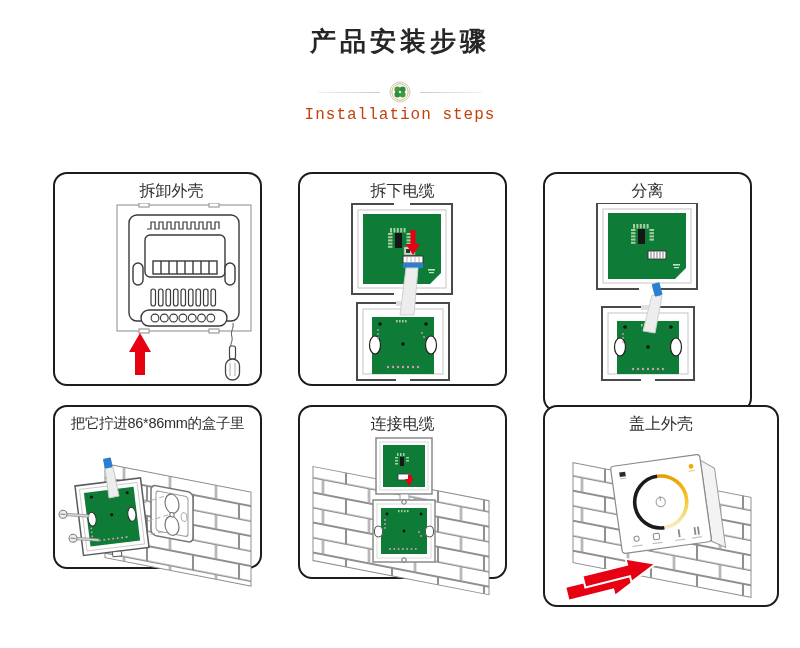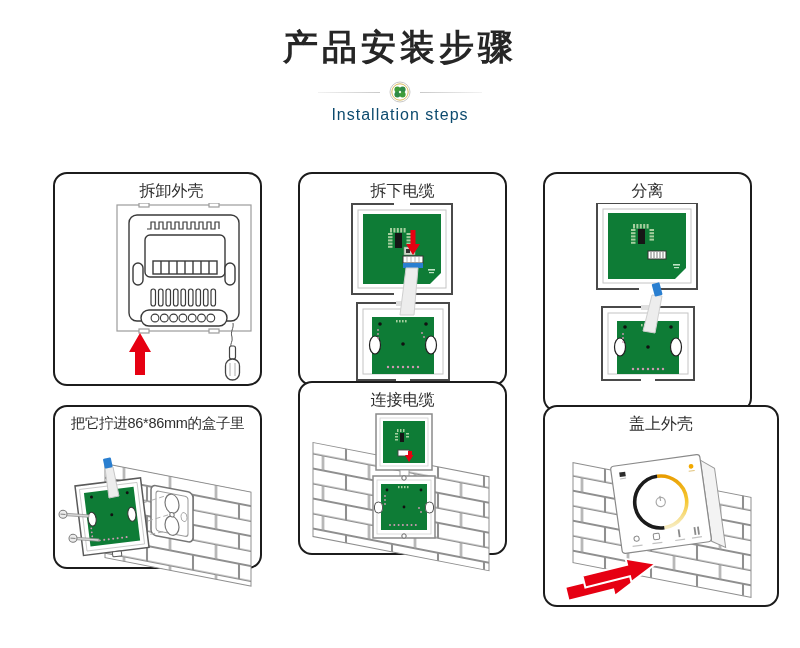--- a/index.html
+++ b/index.html
@@ -1,33 +1,33 @@
 <!DOCTYPE html>
 <html><head>
 <meta charset="utf-8">
 <style>
   html,body{margin:0;padding:0;background:#fff;}
   .canvas{position:relative;width:800px;height:648px;background:#fff;overflow:hidden;
           font-family:"Liberation Sans","DejaVu Sans",sans-serif;}
   .title{position:absolute;top:24px;left:0;width:100%;text-align:center;
-         font-size:35px;font-weight:bold;color:#262626;letter-spacing:4px;}
+         font-size:26px;font-weight:bold;color:#262626;letter-spacing:4px;}
   .divider-row{position:absolute;top:81px;left:0;width:100%;display:flex;
          align-items:center;justify-content:center;gap:9px;}
   .divider{width:62px;height:1px;background:#d6d6d6;}
   .divider.left{background:linear-gradient(to right,#f2f2f2,#c9c9c9);}
   .divider.right{background:linear-gradient(to left,#f2f2f2,#c9c9c9);}
   .subtitle{position:absolute;top:106px;left:0;width:100%;text-align:center;
-         font-family:Liberation Sans, sans-serif;font-size:16px;
-         color:#0c4a6e;letter-spacing:1px;}
+         font-family:Liberation Mono, monospace;font-size:16px;
+         color:#c2410c;letter-spacing:1px;}
   .panel{position:absolute;border:2px solid #1c1c1c;border-radius:14px;background:#fff;box-sizing:border-box;}
   .p1{left:53px;top:172px;width:209px;height:214px;padding-left:28px;}
   .p2{left:298px;top:172px;width:209px;height:214px;font-family:Liberation Serif, serif;}
   .p3{left:543px;top:172px;width:209px;height:240px;}
   .p4{left:53px;top:405px;width:209px;height:164px;}
-  .p5{left:298px;top:381px;width:209px;height:174px;}
+  .p5{left:298px;top:405px;width:209px;height:174px;}
   .p6{left:543px;top:405px;width:236px;height:202px;}
   .label{display:block;text-align:center;margin-top:7px;font-size:16px;color:#2e2e2e;}
   .label.small{font-size:14.5px;letter-spacing:-0.3px;}
   .panel svg{display:block;margin:1px auto 0;}
 </style>
 </head>
 <body>
 
 <div class="canvas">
 

